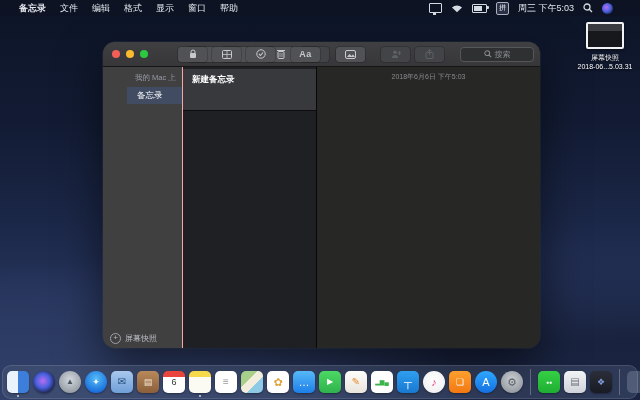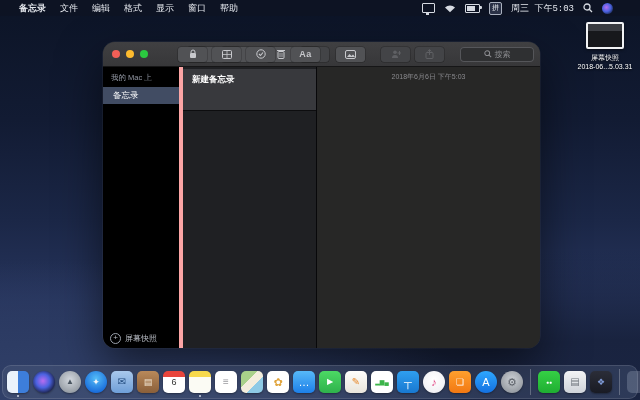--- a/index.html
+++ b/index.html
@@ -28,21 +28,21 @@
   .menu-item{padding:0 7px;white-space:nowrap;}
   .mb-right{margin-left:auto;display:flex;align-items:center;gap:9px;}
   .st-icon{display:inline-flex;align-items:center;justify-content:center;}
   .ic-display{width:11px;height:8px;border:1px solid #d6dae2;border-radius:1px;position:relative;}
   .ic-display::after{content:"";position:absolute;left:3px;bottom:-3px;width:3px;height:2px;background:#d6dae2;}
   .ic-batt{width:13px;height:7px;border:1px solid #d6dae2;border-radius:1px;position:relative;}
   .ic-batt::before{content:"";position:absolute;left:1px;top:1px;bottom:1px;width:8px;background:#d6dae2;}
   .ic-batt::after{content:"";position:absolute;right:-3px;top:1.5px;width:1.5px;height:3px;background:#d6dae2;border-radius:0 1px 1px 0;}
   .ic-input{width:11px;height:11px;background:#2a3146;border:1px solid #aab1bf;border-radius:2px;
     color:#eef1f6;font-size:7px;display:flex;align-items:center;justify-content:center;}
-  .clock{white-space:nowrap;font-family:Liberation Mono, monospace;}
+  .clock{white-space:nowrap;}
   .ic-siri{width:11px;height:11px;border-radius:50%;
     background:radial-gradient(circle at 40% 40%, #b96df0 0%, #4a62e0 45%, #1b2a55 80%);}
   .ic-list{width:10px;height:8px;display:flex;flex-direction:column;justify-content:space-between;}
   .ic-list i{display:block;height:1.4px;background:#d6dae2;border-radius:1px;}
   
   .desk-file{position:absolute;top:22px;left:572px;width:66px;text-align:center;z-index:5;}
   .desk-thumb{width:34px;height:23px;margin:0 auto;background:#1d1f24;border:2px solid #f2f3f5;
     border-radius:2px;box-shadow:0 1px 3px rgba(0,0,0,.5);
     background-image:linear-gradient(180deg,#3a3c42 0 30%,#17181c 30% 100%);}
   .desk-label{margin-top:4px;font-size:7px;line-height:9px;color:#fff;
@@ -75,22 +75,22 @@
   .tb-aa{font-size:9px;font-weight:600;letter-spacing:.5px;}
   .tb-gap{width:6px;}
   .search{
     width:74px;height:15px;border-radius:4px;background:#2f3032;
     box-shadow:inset 0 0 0 1px #55565a;display:flex;align-items:center;justify-content:center;
     gap:3px;color:#8b8c90;font-size:8px;
   }
   
   .win-body{flex:1;display:flex;min-height:0;}
   .sidebar{
-    width:80px;flex:0 0 80px;background:#000000;position:relative;
-    border-right:4px solid #fca5a5;box-sizing:border-box;
+    width:80px;flex:0 0 80px;background:#404040;position:relative;
+    border-right:1px solid #fca5a5;box-sizing:border-box;padding-left:24px;
   }
   .sb-header{padding:6px 8px 4px;font-size:7.5px;color:#959aa6;white-space:nowrap;}
   .sb-item{height:17px;display:flex;align-items:center;padding:0 10px;
     font-size:8.5px;color:#fff;}
   .sb-item.selected{background:#414c63;}
   .sb-footer{position:absolute;left:0;right:0;bottom:0;height:20px;display:flex;
     align-items:center;gap:4px;padding:0 7px;color:#b9bdc5;font-size:8px;}
   .plus-circle{width:9px;height:9px;border-radius:50%;border:1px solid #9aa0ab;color:#b9bdc5;
     display:flex;align-items:center;justify-content:center;font-size:8px;line-height:1;}
   

